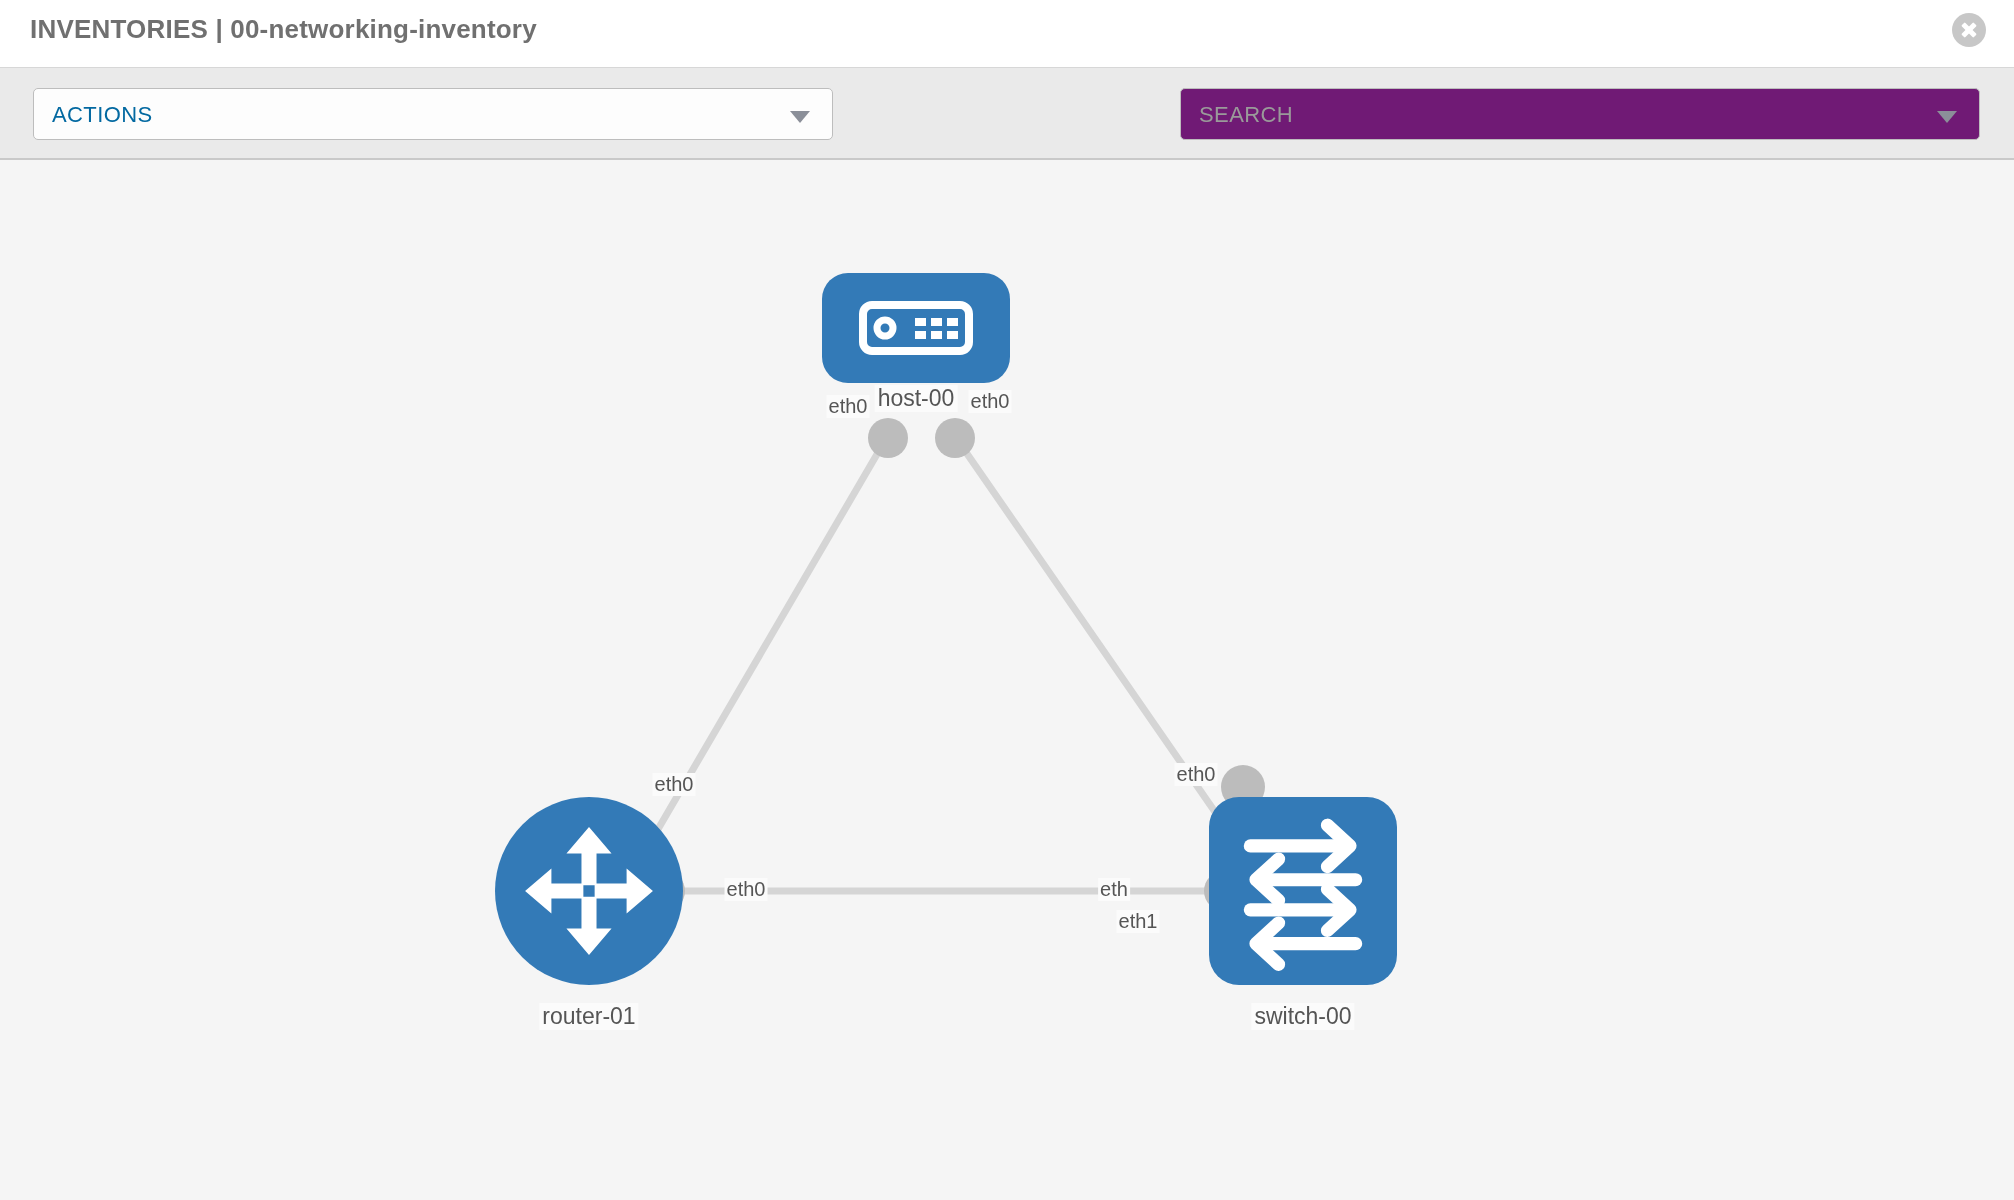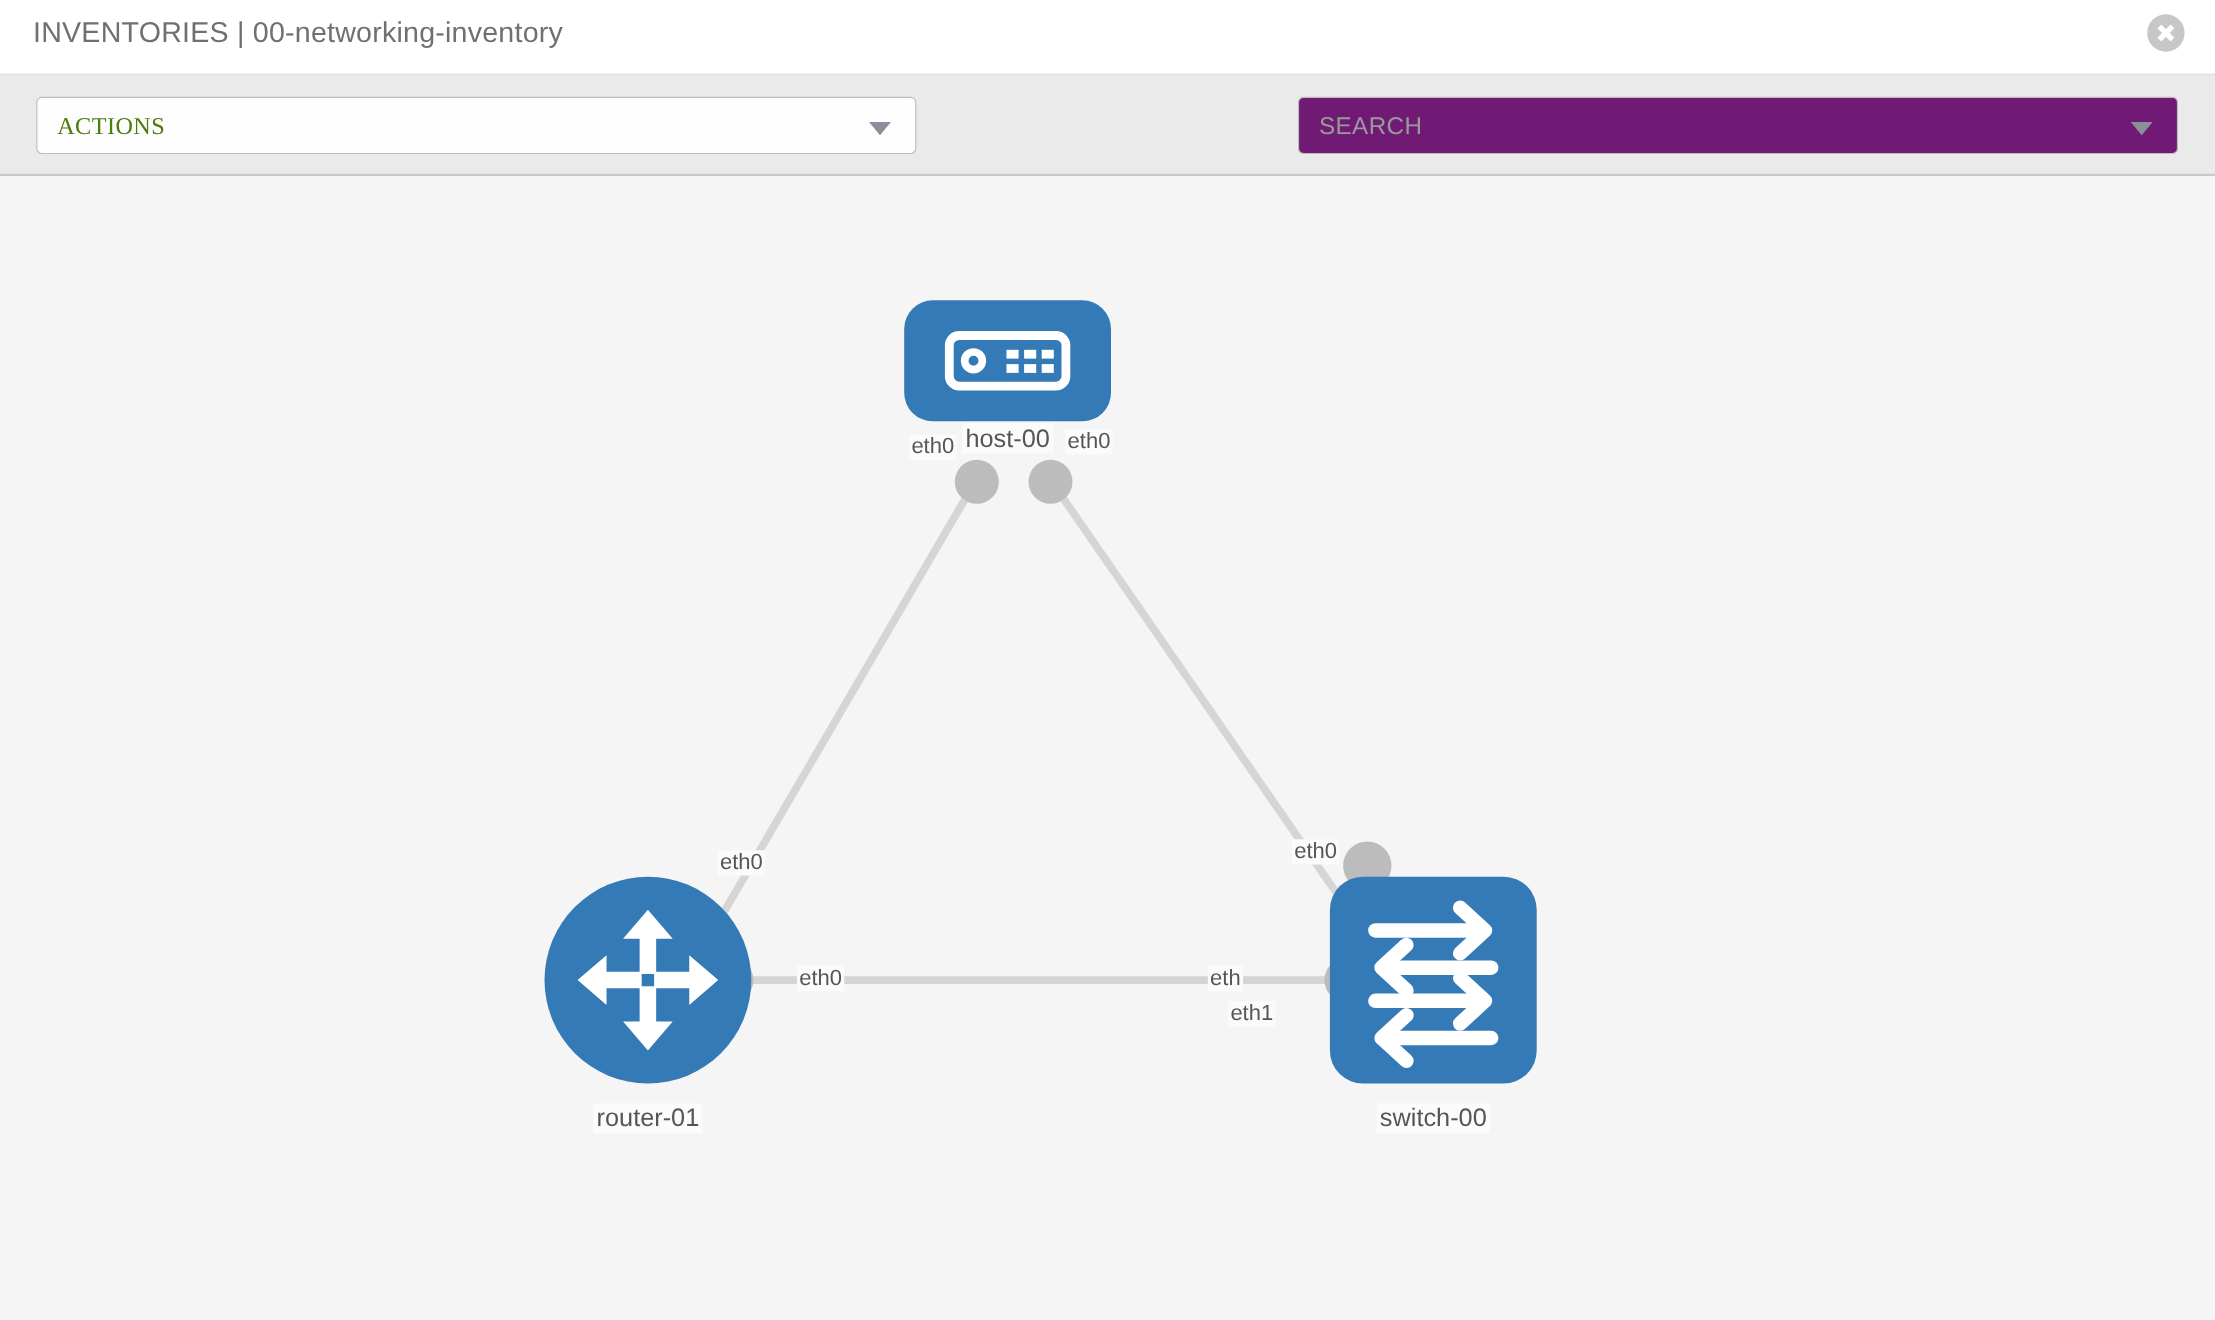--- a/index.html
+++ b/index.html
@@ -27,21 +27,21 @@
     height: 68px;
     background: #ffffff;
     border-bottom: 1px solid #d7d7d7;
     box-sizing: border-box;
   }
   .header-title {
     position: absolute;
     left: 30px;
     top: 14px;
     font-size: 26px;
-    font-weight: normal;
+    font-weight: bold;
     color: #707070;
     letter-spacing: 0.2px;
     white-space: nowrap;
   }
   .close-btn {
     position: absolute;
     right: 28px;
     top: 13px;
     width: 34px;
     height: 34px;
@@ -83,23 +83,22 @@
     border: 1px solid #bdbdbd;
     border-radius: 5px;
     box-sizing: border-box;
     cursor: pointer;
   }
   .actions-select .sel-label {
     position: absolute;
     left: 18px;
     top: 13px;
     font-size: 22px;
-    color: #4d7c0f;
+    color: #0369a1;
     letter-spacing: 0.4px;
-    font-family: Liberation Serif, serif;
   }
   .caret {
     position: absolute;
     right: 22px;
     top: 22px;
     width: 0; height: 0;
     border-left: 10px solid transparent;
     border-right: 10px solid transparent;
     border-top: 12px solid #8b8f99;
   }

